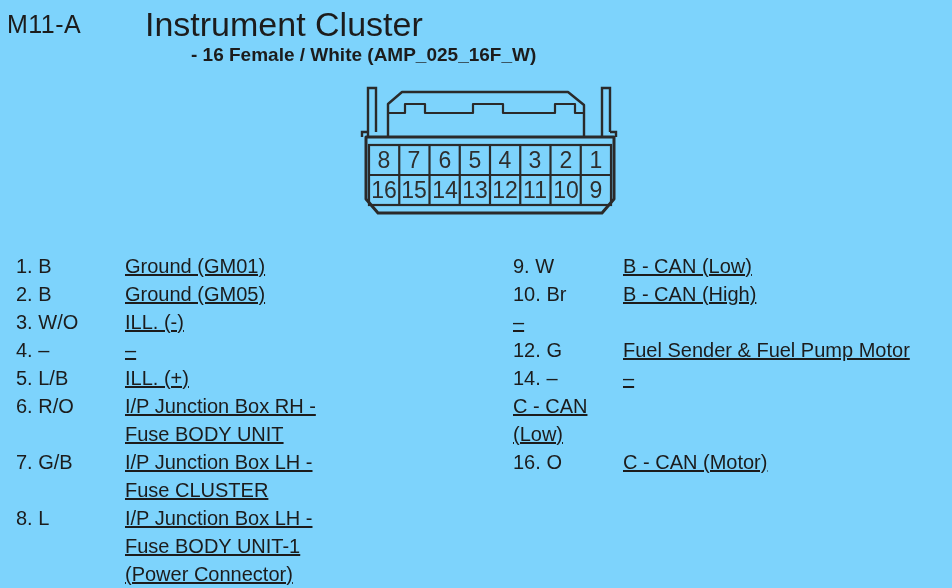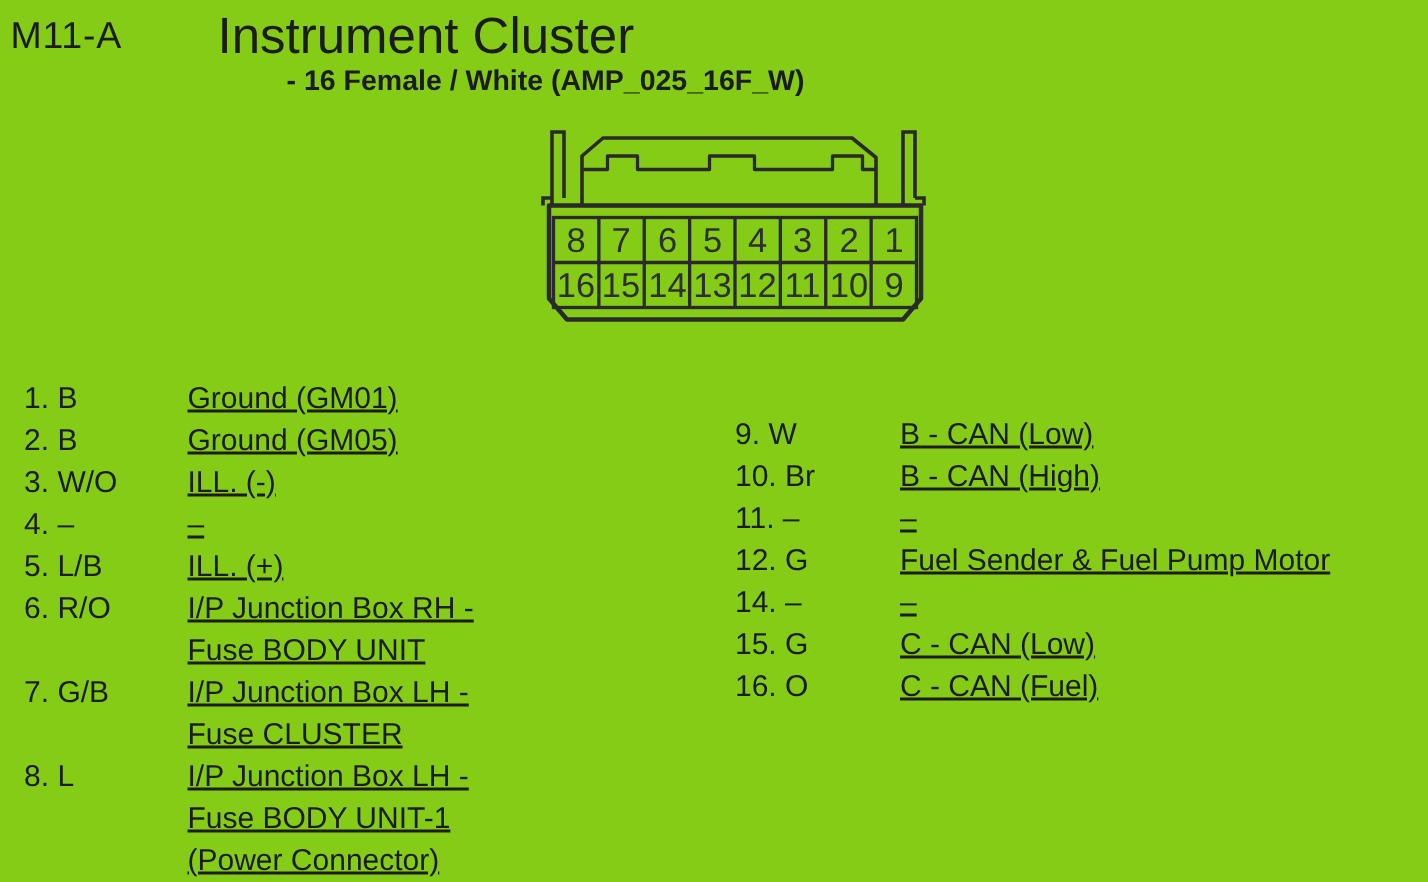--- a/index.html
+++ b/index.html
@@ -1,20 +1,20 @@
 <!DOCTYPE html>
 <html><head>
 <meta charset="utf-8">
 <style>
   html, body { margin: 0; padding: 0; background: #ffffff; }
   .page {
     position: relative;
     width: 952px;
     height: 588px;
-    background: #84cc16;
+    background: #7dd3fc;
     font-family: "Liberation Sans", sans-serif;
     color: #1c1c1c;
     overflow: hidden;
   }
   .doc-id {
     position: absolute;
     left: 7px; top: 9px;
     font-size: 25px;
     line-height: 30px;
     letter-spacing: 0.5px;
@@ -47,21 +47,21 @@
     font-family: "Liberation Sans", sans-serif;
     font-size: 23px;
     text-anchor: middle;
   }
   .pin-list {
     position: absolute;
     font-size: 20px;
     line-height: 28px;
   }
   .pin-list-left  { left: 16px;  top: 252px; width: 440px; }
-  .pin-list-right { left: 490px; top: 252px; width: 430px; margin-top: 24px; }
+  .pin-list-right { left: 513px; top: 252px; width: 430px; }
   .pin-row {
     display: grid;
     align-items: start;
   }
   .pin-list-left  .pin-row { grid-template-columns: 109px 1fr; }
   .pin-list-right .pin-row { grid-template-columns: 110px 1fr; }
   .pin-label { white-space: nowrap; }
   .pin-desc  { white-space: pre-line; text-decoration: underline; }
 </style>
 </head>
@@ -154,34 +154,32 @@
   <div class="pin-list pin-list-right">
     <div class="pin-row">
       <div class="pin-label"><span>9.</span> <span>W</span></div>
       <div class="pin-desc">B - CAN (Low)</div>
     </div>
     <div class="pin-row">
       <div class="pin-label"><span>10.</span> <span>Br</span></div>
       <div class="pin-desc">B - CAN (High)</div>
     </div>
     <div class="pin-row">
-      <div class="pin-label"><span>11.</span> <span>–</span></div>
       <div class="pin-desc">–</div>
     </div>
     <div class="pin-row">
       <div class="pin-label"><span>12.</span> <span>G</span></div>
       <div class="pin-desc">Fuel Sender &amp; Fuel Pump Motor</div>
     </div>
     <div class="pin-row">
       <div class="pin-label"><span>14.</span> <span>–</span></div>
       <div class="pin-desc">–</div>
     </div>
     <div class="pin-row">
-      <div class="pin-label"><span>15.</span> <span>G</span></div>
       <div class="pin-desc">C - CAN (Low)</div>
     </div>
     <div class="pin-row">
       <div class="pin-label"><span>16.</span> <span>O</span></div>
-      <div class="pin-desc">C - CAN (Fuel)</div>
+      <div class="pin-desc">C - CAN (Motor)</div>
     </div>
   </div>
 
 </div>
 
 </body></html>

